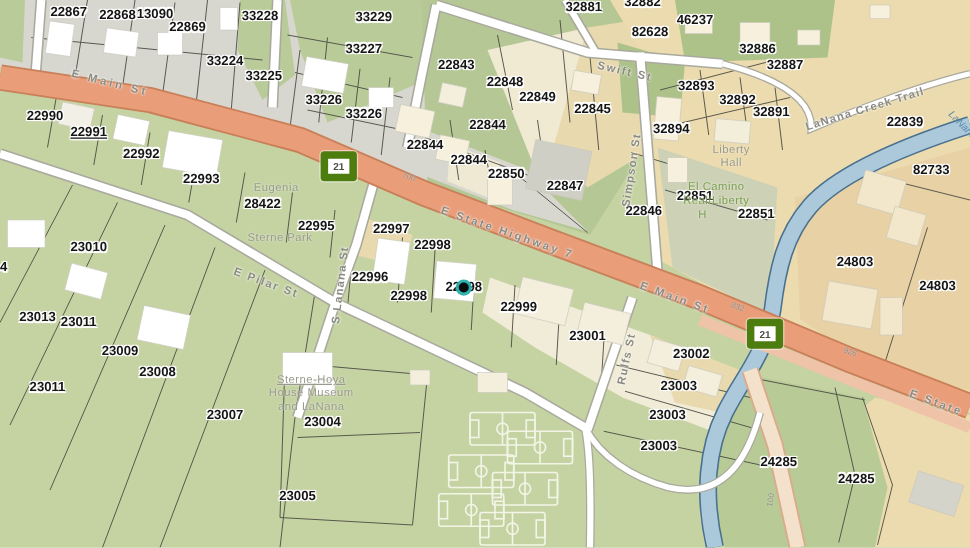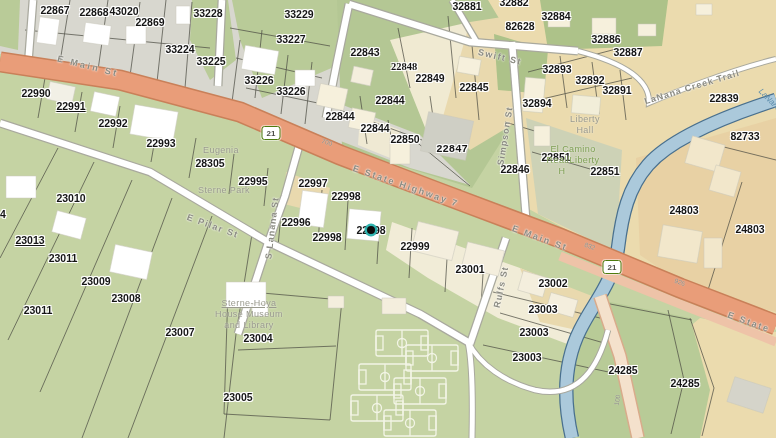--- a/index.html
+++ b/index.html
@@ -10,21 +10,21 @@
   .lbl{position:absolute;white-space:nowrap;transform:translate(-50%,-50%);}
   .parcel{font-size:10.5px;font-weight:700;color:#151515;
     text-shadow:-1px -1px 0 #fff,1px -1px 0 #fff,-1px 1px 0 #fff,1px 1px 0 #fff,0 0 2px #fff;}
   .street{font-size:9px;font-weight:700;color:#8b8b82;letter-spacing:1.5px;
     text-shadow:0 0 2px rgba(255,255,255,.85),0 0 2px rgba(255,255,255,.85);}
   .place{font-size:9px;color:#9a9a8e;letter-spacing:.4px;
     text-shadow:0 0 2px rgba(255,255,255,.7);}
   .place.green{color:#7d9f52;}
   .address{font-size:6.5px;color:#8d8d85;text-shadow:0 0 1px rgba(255,255,255,.6);}
   .water{font-size:8px;font-style:italic;color:#5b8cab;}
-  .shield{position:absolute;width:17px;height:12px;background:#fff;border:1px solid #4d7c0f;
+  .shield{position:absolute;width:17px;height:12px;background:#fff;border:6px solid #4d7c0f;
     border-radius:3px;display:flex;align-items:center;justify-content:center;
     font-size:8px;font-weight:700;color:#4c4c46;transform:translate(-50%,-50%);
     box-shadow:0 0 0 1px rgba(255,255,255,.5);}
   .marker{position:absolute;width:8px;height:8px;border-radius:50%;background:#0c0c0c;
     box-shadow:0 0 0 2.5px rgba(38,176,172,.95);transform:translate(-50%,-50%);}
 </style>
 </head>
 <body>
 
 <div class="stage">
@@ -184,74 +184,74 @@
           <circle r="4.5"></circle>
           <rect x="-26" y="-7" width="7" height="14"></rect>
           <rect x="19" y="-7" width="7" height="14"></rect>
         </g>
   </g>
 </svg>
 
 <div class="labels">
       <div class="lbl parcel" style="left: 55px; top: 10px; transform: translate(-50%, -50%);">22867</div>
       <div class="lbl parcel" style="left: 94px; top: 12px; transform: translate(-50%, -50%);">22868</div>
-      <div class="lbl parcel" style="left: 124px; top: 11px; transform: translate(-50%, -50%);">43020</div>
+      <div class="lbl parcel" style="left: 124px; top: 11px; transform: translate(-50%, -50%);">13090</div>
       <div class="lbl parcel" style="left: 150px; top: 22px; transform: translate(-50%, -50%);">22869</div>
       <div class="lbl parcel" style="left: 208px; top: 13px; transform: translate(-50%, -50%);">33228</div>
       <div class="lbl parcel" style="left: 180px; top: 49px; transform: translate(-50%, -50%);">33224</div>
       <div class="lbl parcel" style="left: 211px; top: 61px; transform: translate(-50%, -50%);">33225</div>
       <div class="lbl parcel" style="left: 299px; top: 14px; transform: translate(-50%, -50%);">33229</div>
       <div class="lbl parcel" style="left: 291px; top: 39px; transform: translate(-50%, -50%);">33227</div>
       <div class="lbl parcel" style="left: 259px; top: 80px; transform: translate(-50%, -50%);">33226</div>
       <div class="lbl parcel" style="left: 291px; top: 91px; transform: translate(-50%, -50%);">33226</div>
       <div class="lbl parcel" style="left: 365px; top: 52px; transform: translate(-50%, -50%);">22843</div>
-      <div class="lbl parcel" style="left: 404px; top: 66px; transform: translate(-50%, -50%); font-family: Liberation Serif, serif;">22848</div>
+      <div class="lbl parcel" style="left: 404px; top: 66px; transform: translate(-50%, -50%);">22848</div>
       <div class="lbl parcel" style="left: 430px; top: 78px; transform: translate(-50%, -50%);">22849</div>
       <div class="lbl parcel" style="left: 474px; top: 87px; transform: translate(-50%, -50%);">22845</div>
       <div class="lbl parcel" style="left: 390px; top: 100px; transform: translate(-50%, -50%);">22844</div>
       <div class="lbl parcel" style="left: 340px; top: 116px; transform: translate(-50%, -50%);">22844</div>
       <div class="lbl parcel" style="left: 375px; top: 128px; transform: translate(-50%, -50%);">22844</div>
       <div class="lbl parcel" style="left: 405px; top: 139px; transform: translate(-50%, -50%);">22850</div>
-      <div class="lbl parcel" style="left: 452px; top: 149px; transform: translate(-50%, -50%); font-family: Liberation Mono, monospace;">22847</div>
+      <div class="lbl parcel" style="left: 452px; top: 149px; transform: translate(-50%, -50%);">22847</div>
       <div class="lbl parcel" style="left: 467px; top: 6px; transform: translate(-50%, -50%);">32881</div>
       <div class="lbl parcel" style="left: 514px; top: 2px; transform: translate(-50%, -50%);">32882</div>
-      <div class="lbl parcel" style="left: 556px; top: 16px; transform: translate(-50%, -50%);">32884</div>
+      <div class="lbl parcel" style="left: 556px; top: 16px; transform: translate(-50%, -50%);">46237</div>
       <div class="lbl parcel" style="left: 520px; top: 26px; transform: translate(-50%, -50%);">82628</div>
       <div class="lbl parcel" style="left: 606px; top: 39px; transform: translate(-50%, -50%);">32886</div>
       <div class="lbl parcel" style="left: 628px; top: 52px; transform: translate(-50%, -50%);">32887</div>
       <div class="lbl parcel" style="left: 557px; top: 69px; transform: translate(-50%, -50%);">32893</div>
       <div class="lbl parcel" style="left: 590px; top: 80px; transform: translate(-50%, -50%);">32892</div>
       <div class="lbl parcel" style="left: 617px; top: 90px; transform: translate(-50%, -50%); text-align: center;">32891</div>
       <div class="lbl parcel" style="left: 537px; top: 103px; transform: translate(-50%, -50%);">32894</div>
       <div class="lbl parcel" style="left: 724px; top: 98px; transform: translate(-50%, -50%);">22839</div>
       <div class="lbl parcel" style="left: 745px; top: 136px; transform: translate(-50%, -50%);">82733</div>
       <div class="lbl parcel" style="left: 556px; top: 157px; transform: translate(-50%, -50%);">22851</div>
       <div class="lbl parcel" style="left: 605px; top: 171px; transform: translate(-50%, -50%);">22851</div>
       <div class="lbl parcel" style="left: 515px; top: 169px; transform: translate(-50%, -50%);">22846</div>
       <div class="lbl parcel" style="left: 684px; top: 210px; transform: translate(-50%, -50%);">24803</div>
       <div class="lbl parcel" style="left: 750px; top: 229px; transform: translate(-50%, -50%);">24803</div>
       <div class="lbl parcel" style="left: 36px; top: 93px; transform: translate(-50%, -50%);">22990</div>
       <div class="lbl parcel" style="left: 71px; top: 106px; transform: translate(-50%, -50%); text-decoration: underline;">22991</div>
       <div class="lbl parcel" style="left: 113px; top: 123px; transform: translate(-50%, -50%);">22992</div>
       <div class="lbl parcel" style="left: 161px; top: 143px; transform: translate(-50%, -50%);">22993</div>
-      <div class="lbl parcel" style="left: 210px; top: 163px; transform: translate(-50%, -50%);">28305</div>
+      <div class="lbl parcel" style="left: 210px; top: 163px; transform: translate(-50%, -50%);">28422</div>
       <div class="lbl parcel" style="left: 253px; top: 181px; transform: translate(-50%, -50%);">22995</div>
       <div class="lbl parcel" style="left: 313px; top: 183px; transform: translate(-50%, -50%);">22997</div>
       <div class="lbl parcel" style="left: 346px; top: 196px; transform: translate(-50%, -50%);">22998</div>
       <div class="lbl parcel" style="left: 296px; top: 222px; transform: translate(-50%, -50%);">22996</div>
       <div class="lbl parcel" style="left: 327px; top: 237px; transform: translate(-50%, -50%);">22998</div>
       <div class="lbl parcel" style="left: 371px; top: 230px; transform: translate(-50%, -50%);">22998</div>
       <div class="lbl parcel" style="left: 415px; top: 246px; transform: translate(-50%, -50%);">22999</div>
       <div class="lbl parcel" style="left: 470px; top: 269px; transform: translate(-50%, -50%);">23001</div>
       <div class="lbl parcel" style="left: 553px; top: 283px; transform: translate(-50%, -50%);">23002</div>
       <div class="lbl parcel" style="left: 543px; top: 309px; transform: translate(-50%, -50%);">23003</div>
       <div class="lbl parcel" style="left: 534px; top: 332px; transform: translate(-50%, -50%);">23003</div>
       <div class="lbl parcel" style="left: 527px; top: 357px; transform: translate(-50%, -50%);">23003</div>
       <div class="lbl parcel" style="left: 71px; top: 198px; transform: translate(-50%, -50%);">23010</div>
-      <div class="lbl parcel" style="left: 30px; top: 240px; transform: translate(-50%, -50%); text-decoration: underline;">23013</div>
+      <div class="lbl parcel" style="left: 30px; top: 254px; transform: translate(-50%, -50%);">23013</div>
       <div class="lbl parcel" style="left: 63px; top: 258px; transform: translate(-50%, -50%);">23011</div>
       <div class="lbl parcel" style="left: 96px; top: 281px; transform: translate(-50%, -50%);">23009</div>
       <div class="lbl parcel" style="left: 126px; top: 298px; transform: translate(-50%, -50%);">23008</div>
       <div class="lbl parcel" style="left: 38px; top: 310px; transform: translate(-50%, -50%);">23011</div>
       <div class="lbl parcel" style="left: 180px; top: 332px; transform: translate(-50%, -50%);">23007</div>
       <div class="lbl parcel" style="left: 258px; top: 338px; transform: translate(-50%, -50%);">23004</div>
       <div class="lbl parcel" style="left: 238px; top: 397px; transform: translate(-50%, -50%);">23005</div>
       <div class="lbl parcel" style="left: 623px; top: 370px; transform: translate(-50%, -50%);">24285</div>
       <div class="lbl parcel" style="left: 685px; top: 383px; transform: translate(-50%, -50%);">24285</div>
       <div class="lbl parcel" style="left: 3px; top: 214px; transform: translate(-50%, -50%);">4</div>
@@ -267,21 +267,21 @@
       <div class="lbl street" style="left: 692px; top: 87px; transform: translate(-50%, -50%) rotate(-17deg); letter-spacing: 1px;">LaNana Creek Trail</div>
       <div class="lbl place" style="left: 585px; top: 119px; transform: translate(-50%, -50%);">Liberty</div>
       <div class="lbl place" style="left: 585px; top: 130px; transform: translate(-50%, -50%);">Hall</div>
       <div class="lbl place green" style="left: 573px; top: 149px; transform: translate(-50%, -50%);">El Camino</div>
       <div class="lbl place green" style="left: 573px; top: 160px; transform: translate(-50%, -50%);">Real/Liberty</div>
       <div class="lbl place green" style="left: 562px; top: 171px; transform: translate(-50%, -50%);">H</div>
       <div class="lbl place" style="left: 221px; top: 150px; transform: translate(-50%, -50%);">Eugenia</div>
       <div class="lbl place" style="left: 224px; top: 190px; transform: translate(-50%, -50%);">Sterne Park</div>
       <div class="lbl place" style="left: 249px; top: 303px; transform: translate(-50%, -50%); text-decoration: underline;">Sterne-Hoya</div>
       <div class="lbl place" style="left: 249px; top: 314px; transform: translate(-50%, -50%);">House Museum</div>
-      <div class="lbl place" style="left: 249px; top: 325px; transform: translate(-50%, -50%);">and Library</div>
+      <div class="lbl place" style="left: 249px; top: 325px; transform: translate(-50%, -50%);">and LaNana</div>
       <div class="lbl address" style="left: 327px; top: 142px; transform: translate(-50%, -50%) rotate(18deg);">700</div>
       <div class="lbl address" style="left: 590px; top: 246px; transform: translate(-50%, -50%) rotate(20deg);">832</div>
       <div class="lbl address" style="left: 680px; top: 282px; transform: translate(-50%, -50%) rotate(20deg);">926</div>
       <div class="lbl address" style="left: 617px; top: 400px; transform: translate(-50%, -50%) rotate(-80deg);">100</div>
       <div class="lbl water" style="left: 770px; top: 100px; transform: translate(-50%, -50%) rotate(45deg);">LaNana</div>
       <div class="shield" style="left: 271px; top: 133px; transform: translate(-50%, -50%);">21</div>
       <div class="shield" style="left: 612px; top: 267px; transform: translate(-50%, -50%);">21</div>
       <div class="marker" style="left: 371px; top: 230px;"></div>
     </div>
 </div>

